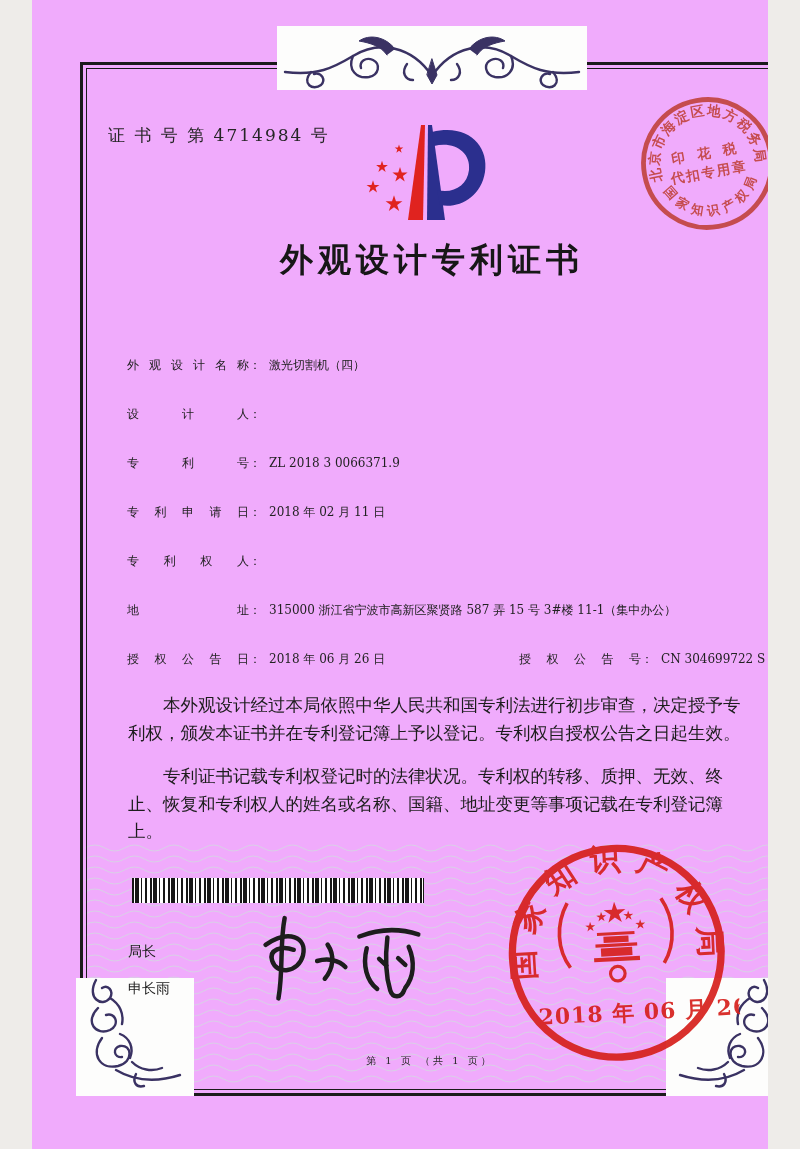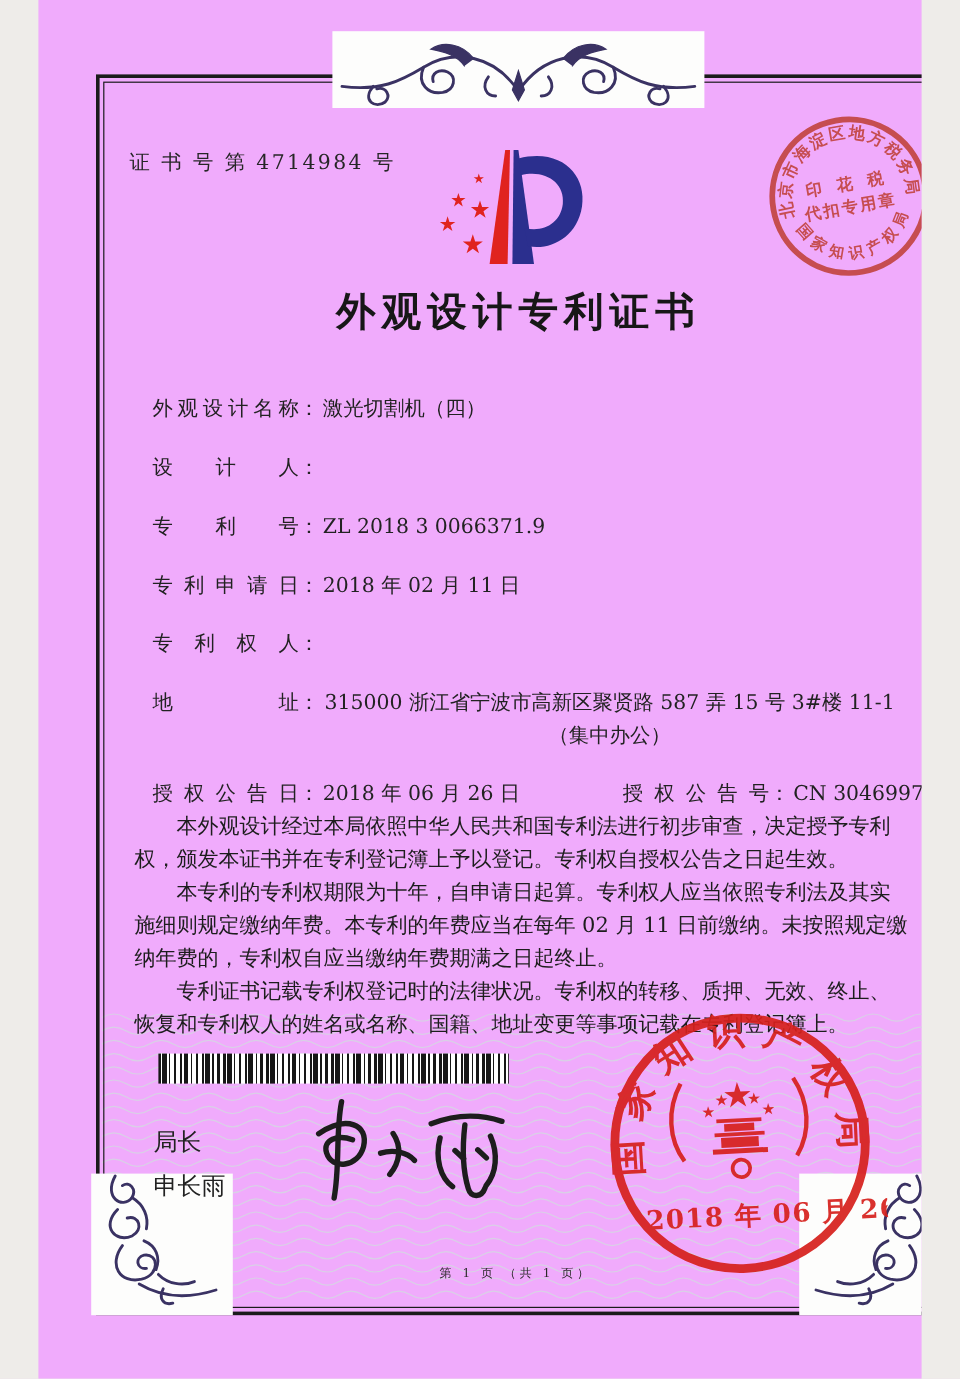--- a/index.html
+++ b/index.html
@@ -13,33 +13,33 @@
   .corner-flourish{position:absolute;top:978px;width:118px;height:118px;background:#fdfdfc;}
   .corner-left{left:44px;}
   .corner-right{left:634px;transform:scale(-1,1);}
   .guilloche{position:absolute;left:53px;top:842px;width:692px;height:246px;}
   
   .cert-no{position:absolute;left:76px;top:124px;font-size:17px;letter-spacing:2px;color:#262626;}
   .logo{position:absolute;left:314px;top:110px;width:176px;height:126px;}
   .title{position:absolute;left:0;top:238px;width:800px;text-align:center;font-size:33px;
          font-weight:600;letter-spacing:5px;color:#171717;}
   
-  .fields{position:absolute;left:95px;top:328px;width:620px;font-size:17px;color:#222;}
+  .fields{position:absolute;left:95px;top:352px;width:620px;font-size:12px;color:#222;}
   .frow{display:flex;margin-bottom:22px;line-height:27px;}
   .flabel{flex:none;width:122px;text-align:justify;text-align-last:justify;}
   .fcolon{flex:none;width:20px;}
   .fvalue{flex:1;}
   .frow.grant .fvalue{flex:none;width:250px;}
   
   .paras{position:absolute;left:80px;top:676px;width:646px;font-size:17.5px;line-height:27.5px;color:#1d1d1d;}
-  .paras p{margin:0;text-indent:2em;}
+  .paras p{margin:16px;text-indent:2em;}
   
   .barcode{position:absolute;left:100px;top:878px;width:292px;height:25px;
     background:repeating-linear-gradient(90deg,#161616 0 2px,#fff 2px 3px,#161616 3px 7px,#fff 7px 9px,#161616 9px 10px,#fff 10px 13px,#161616 13px 15px,#fff 15px 18px);}
-  .officer{position:absolute;left:96px;top:933px;font-size:20px;line-height:37px;color:#222;}
+  .officer{position:absolute;left:96px;top:933px;font-size:14px;line-height:37px;color:#222;}
   .signature{position:absolute;left:216px;top:902px;width:195px;height:108px;transform:rotate(-2deg);}
   .seal{position:absolute;left:465px;top:838px;width:240px;height:240px;opacity:.92;transform:rotate(-3deg);}
   .stamp{position:absolute;left:598px;top:86px;width:155px;height:155px;opacity:.88;transform:rotate(-10deg);}
   .footer{position:absolute;left:48px;top:1054px;width:700px;text-align:center;font-size:10px;
           letter-spacing:3px;color:#2a2a2a;}
   svg text{font-family:"DejaVu Serif","Liberation Serif",serif;}
 </style>
 </head>
 <body>
 
@@ -158,35 +158,34 @@
         <span class="fcolon">：</span>
       <span class="fvalue">2018 年 02 月 11 日</span>
     </div>
     <div class="frow">
       <span class="flabel">专利权人</span>
         <span class="fcolon">：</span>
     </div>
     <div class="frow">
       <span class="flabel">地址</span>
         <span class="fcolon">：</span>
-      <span class="fvalue" style="max-width:530px;text-align:center;">315000 浙江省宁波市高新区聚贤路 587 弄 15 号 3#楼 11-1（集中办公）</span>
+      <span class="fvalue" style="max-width:530px;">315000 浙江省宁波市高新区聚贤路 587 弄 15 号 3#楼 11-1（集中办公）</span>
     </div>
     <div class="frow grant">
       <span class="flabel">授权公告日</span>
         <span class="fcolon">：</span>
       <span class="fvalue">2018 年 06 月 26 日</span>
       <span class="flabel">授权公告号</span>
         <span class="fcolon">：</span>
       <span class="fvalue">CN 304699722 S</span>
     </div>
   </div>
 
   <div class="paras">
     <p>本外观设计经过本局依照中华人民共和国专利法进行初步审查，决定授予专利权，颁发本证书并在专利登记簿上予以登记。专利权自授权公告之日起生效。</p>
-    <p>本专利的专利权期限为十年，自申请日起算。专利权人应当依照专利法及其实施细则规定缴纳年费。本专利的年费应当在每年 02 月 11 日前缴纳。未按照规定缴纳年费的，专利权自应当缴纳年费期满之日起终止。</p>
     <p>专利证书记载专利权登记时的法律状况。专利权的转移、质押、无效、终止、恢复和专利权人的姓名或名称、国籍、地址变更等事项记载在专利登记簿上。</p>
   </div>
 
   <div class="barcode"></div>
 
   <div class="officer">
     <div>局长</div>
     <div>申长雨</div>
   </div>
 

